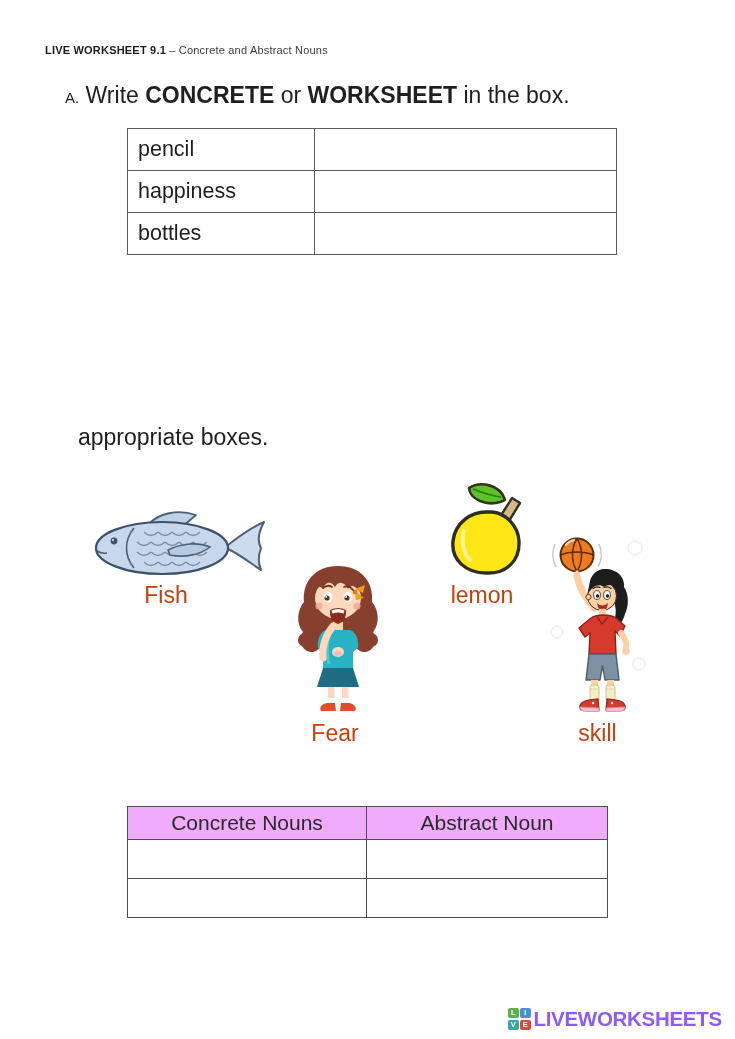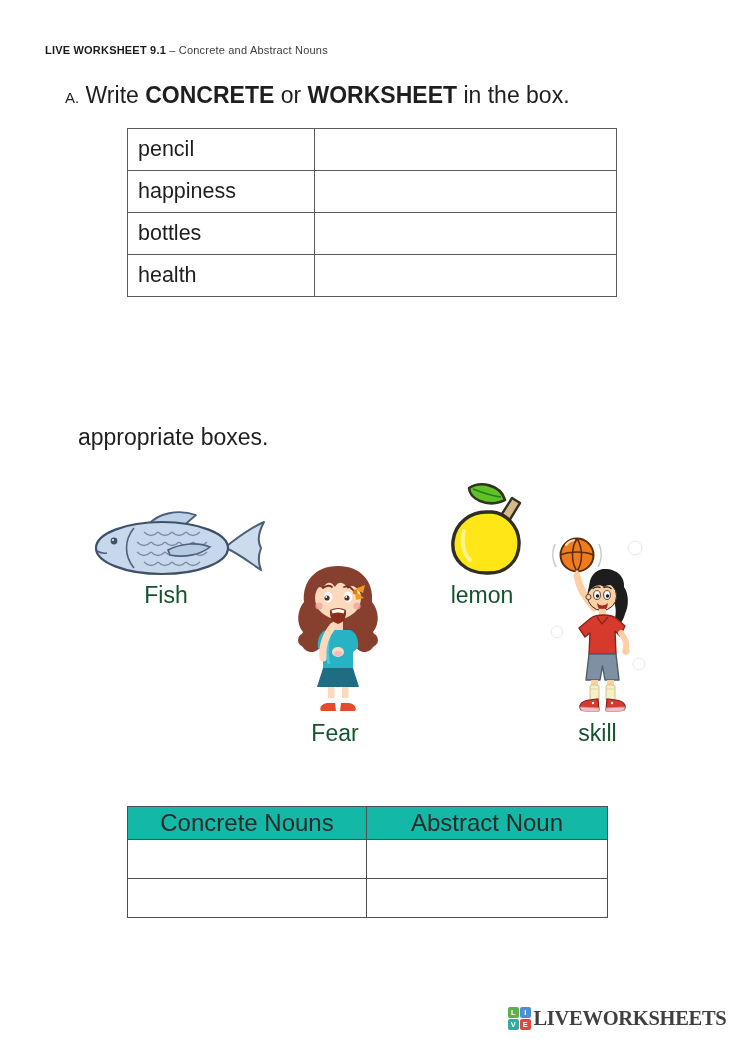--- a/index.html
+++ b/index.html
@@ -22,35 +22,35 @@
 
   
   table { border-collapse:collapse; }
   .table-a { position:absolute; left:127px; top:128px; table-layout:fixed; }
   .table-a td { border:1.6px solid #5b5b5b; height:38.9px; vertical-align:middle; }
   .table-a .word-cell { width:176px; font-size:21.5px; padding:0 0 0 10px; color:#1e1e1e; }
   .table-a .answer-cell { width:299px; }
 
   
   .fig { position:absolute; }
-  .pic-label { position:absolute; font-size:23px; color:#14532d; text-align:center; }
+  .pic-label { position:absolute; font-size:23px; color:#c2410c; text-align:center; }
 
   
   .table-b { position:absolute; left:127px; top:806px; table-layout:fixed; }
-  .table-b th { border:1.8px solid #4f4f4f; background:#14b8a6; height:30px; font-size:24px; font-weight:normal; color:#2a2a2a; }
+  .table-b th { border:1.8px solid #4f4f4f; background:#f0abfc; height:30px; font-size:21px; font-weight:normal; color:#2a2a2a; }
   .table-b td { border:1.8px solid #4f4f4f; height:36px; }
   .table-b .col1 { width:236px; }
   .table-b .col2 { width:238px; }
 
   
   .logo { position:absolute; left:508px; top:1007px; display:flex; align-items:center; }
   .logo-grid { display:grid; grid-template-columns:10.5px 10.5px; grid-auto-rows:10.5px; gap:1.5px; margin-right:3px; }
   .logo-sq { display:flex; align-items:center; justify-content:center; color:#fff;
              font-size:7.5px; font-weight:bold; border-radius:2px; line-height:1; }
-  .logo-text { font-size:20.5px; font-weight:800; color:#404040; letter-spacing:-.3px;font-family:Liberation Serif, serif; }
+  .logo-text { font-size:20.5px; font-weight:800; color:#8b5cf6; letter-spacing:-.3px; }
 </style>
 </head>
 <body>
 
 <div class="page">
 
   <div class="ws-header">
     <span class="hb">LIVE WORKSHEET 9.1</span><span class="hr"> – Concrete and Abstract Nouns</span>
   </div>
 
@@ -63,24 +63,20 @@
         <tr>
       <td class="word-cell">pencil</td>
       <td class="answer-cell"></td>
     </tr>
     <tr>
       <td class="word-cell">happiness</td>
       <td class="answer-cell"></td>
     </tr>
     <tr>
       <td class="word-cell">bottles</td>
-      <td class="answer-cell"></td>
-    </tr>
-    <tr>
-      <td class="word-cell">health</td>
       <td class="answer-cell"></td>
     </tr>
   </tbody>
     </table>
 
   <div class="sec-b">
     <div class="line2">appropriate boxes.</div>
   </div>
 
   <div class="fig" style="left:90px; top:508px;">

